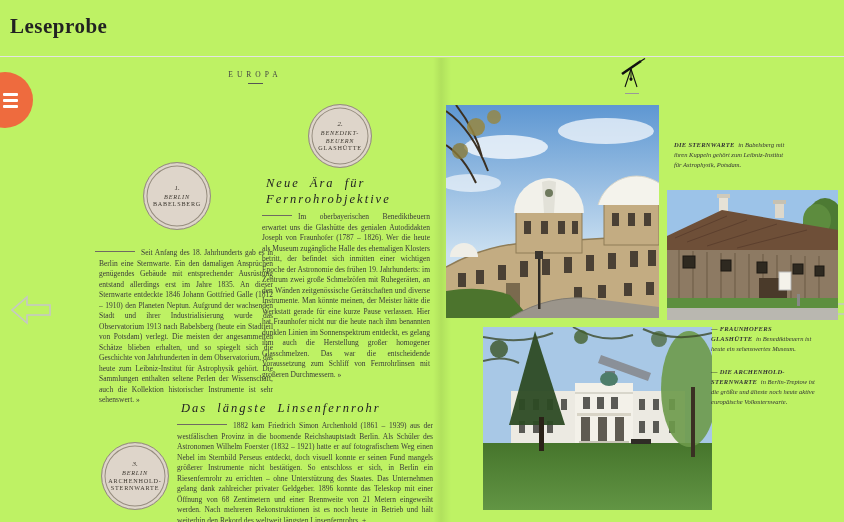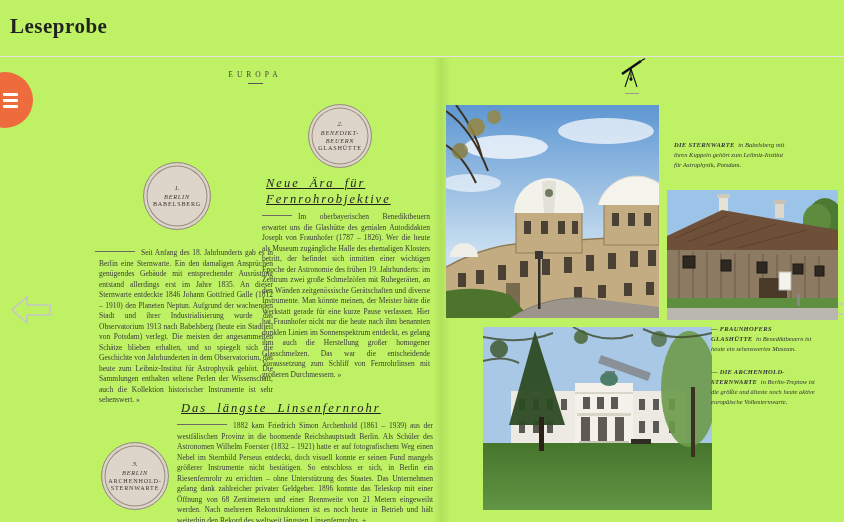--- a/index.html
+++ b/index.html
@@ -22,21 +22,21 @@
   .kicker-rule{display:block;width:15px;margin:4px auto 0;border-top:1px solid #555;}
 
   .badge{border-radius:50%;background:#ded5ca;border:1px solid #968d7f;
          box-shadow:inset 0 0 0 2.5px #ded5ca, inset 0 0 0 3.5px #968d7f;
          display:flex;flex-direction:column;align-items:center;justify-content:center;
          text-align:center;color:#3c372f;line-height:1.25;}
   .b-num{font-style:italic;font-size:7px;}
   .b-it{font-style:italic;font-size:6.2px;letter-spacing:.8px;}
   .b-pl{font-size:6.2px;letter-spacing:.8px;}
 
-  .headline{font-style:italic;font-size:12.5px;letter-spacing:2px;word-spacing:5px;color:#222;line-height:1.25;text-decoration:underline;}
+  .headline{font-style:italic;font-size:12.5px;letter-spacing:2px;word-spacing:5px;color:#222;line-height:1.25;}
   .body-text{margin:0;font-size:7.5px;line-height:1.4;text-align:justify;color:#3a3a3a;}
   .lead-rule{display:inline-block;vertical-align:3px;border-top:1px solid #6f6a62;margin-right:6px;}
   .rule-a{width:40px;margin-left:-4px;}
   .rule-b{width:30px;}
   .rule-c{width:50px;}
 
   
   .gutter{left:433px;top:58px;width:18px;height:464px;
           background:linear-gradient(to right, rgba(0,0,0,0) 0%, rgba(0,0,0,0.07) 45%, rgba(0,0,0,0) 100%);}
   .deco-rule{left:625px;top:93px;width:14px;border-top:1px solid #999;}

